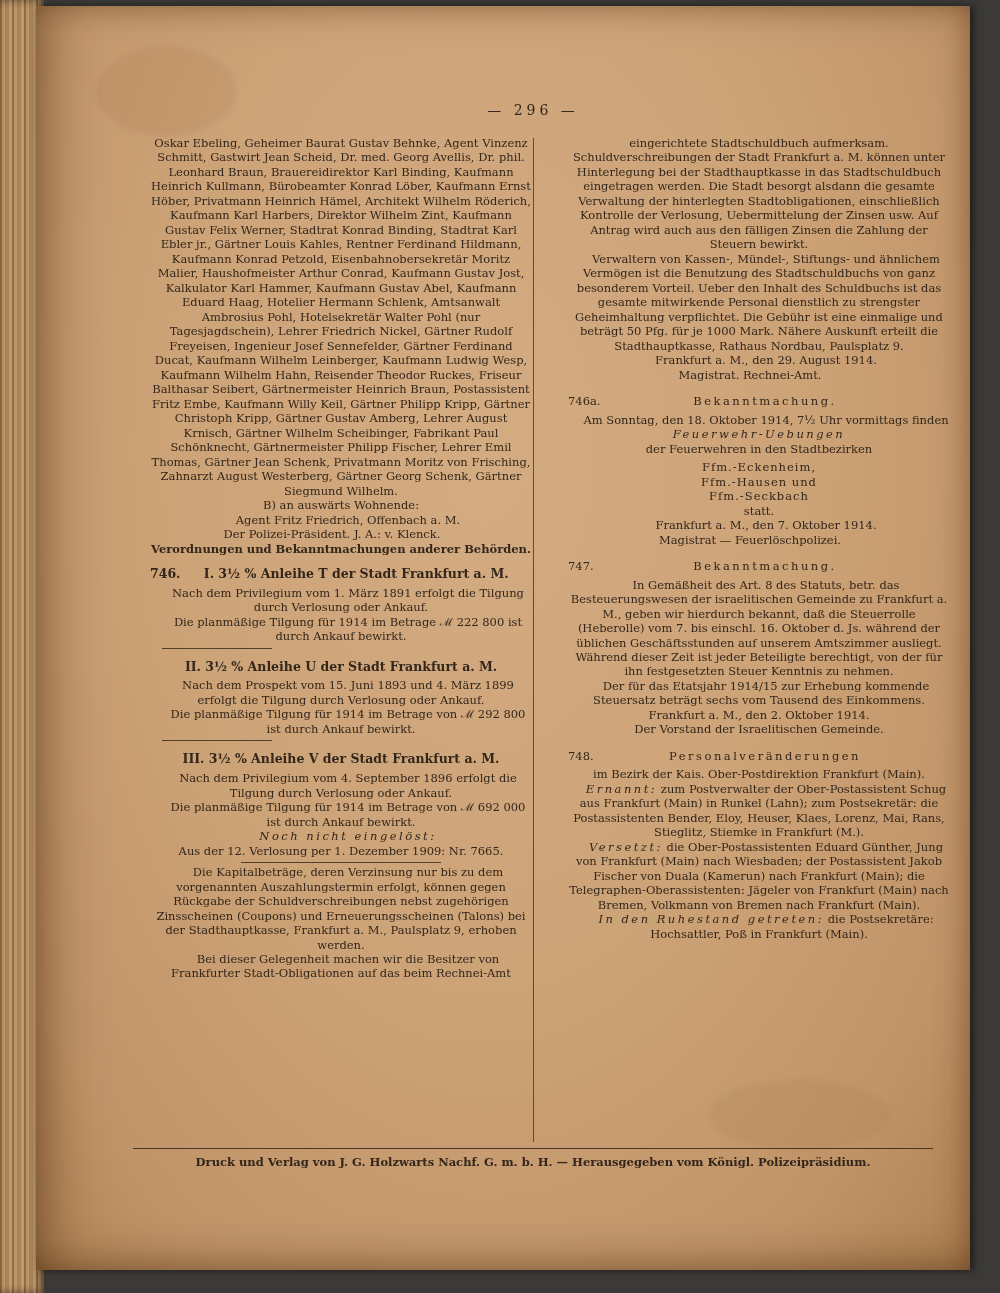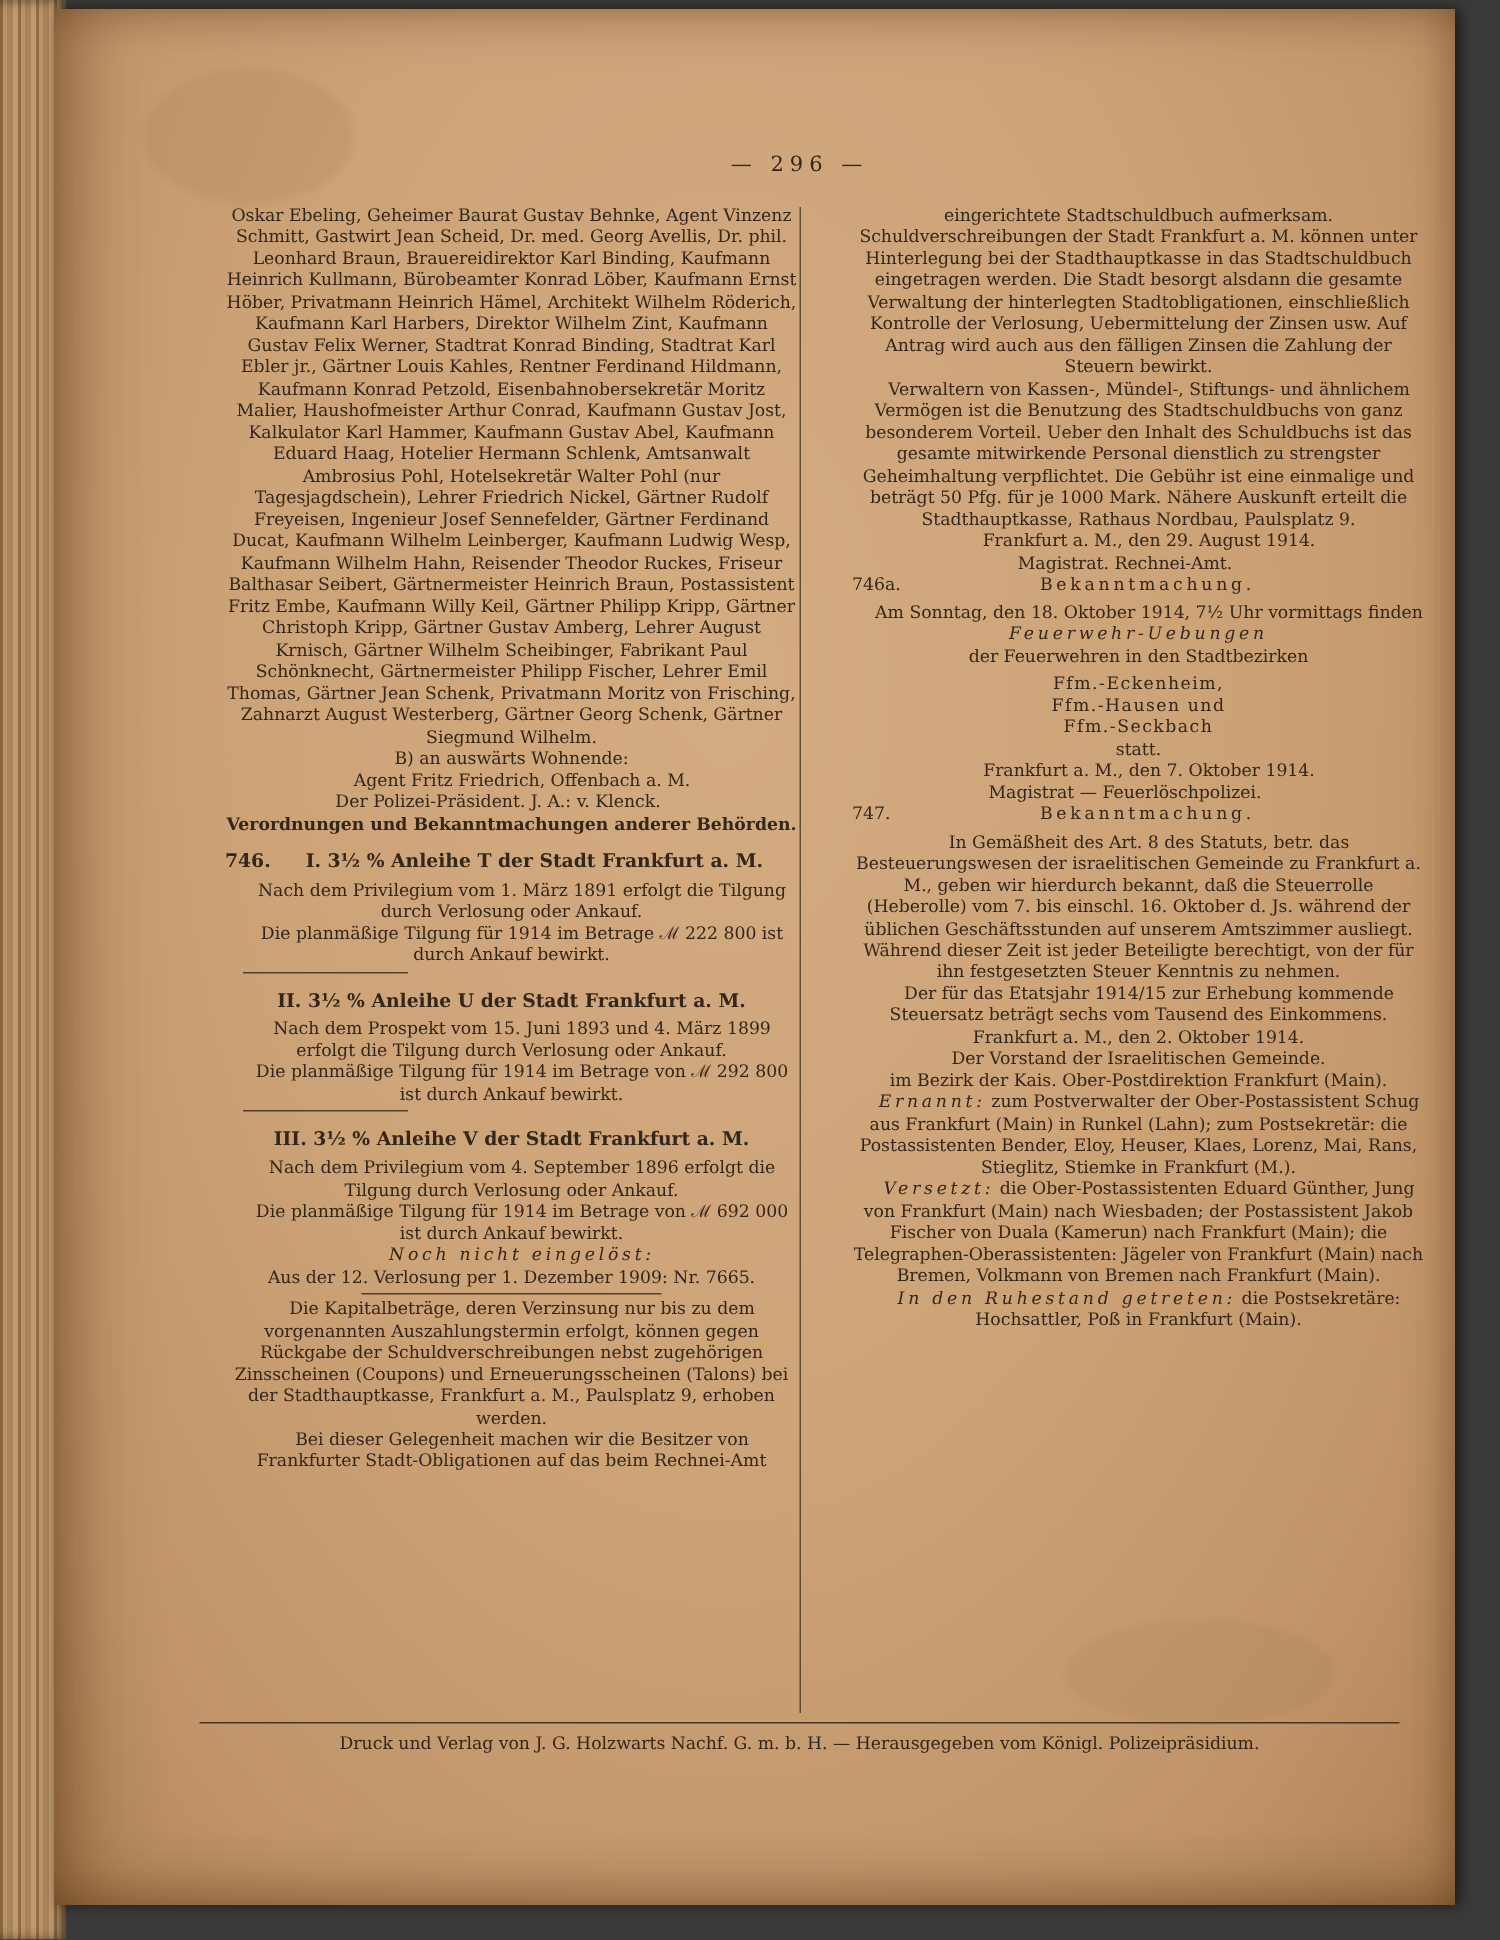--- a/index.html
+++ b/index.html
@@ -51,29 +51,29 @@
   .center { text-align: center; }
   .right-al { text-align: right; padding-right: 18px; }
   .bold { font-weight: bold; }
   .sperr { letter-spacing: 2.5px; font-style: italic; }
   .mt4 { margin-top: 4px; } .mt8 { margin-top: 8px; }
   .h-bond {
     font-weight: bold; font-size: 12.5px; margin-top: 10px; margin-bottom: 4px;
     text-align: center; text-indent: 0;
   }
   .h-bond .num { float: left; }
-  .sec-head { display: flex; margin-bottom: 4px; align-items: flex-end; }
+  .sec-head { display: flex; margin-top: 12px; margin-bottom: 4px; align-items: flex-end; }
   .sec-num { width: 52px; text-align: left; }
   .sec-title { flex: 1; text-align: center; letter-spacing: 2.5px; padding-right: 40px; }
   .rule-sm { width: 110px; height: 0; border-top: 1px solid rgba(52,37,22,0.8); margin: 4px 0 2px 12px; }
   .rule-md { width: 200px; height: 0; border-top: 1px solid rgba(52,37,22,0.8); margin: 4px auto 2px auto; }
   .footer {
     position: absolute; left: 97px; top: 1142px; width: 800px;
     border-top: 1px solid rgba(52,37,22,0.85);
-    padding-top: 6px; font-weight: normal; font-size: 11.5px; text-align: center; color: #33261a;
+    padding-top: 6px; font-weight: bold; font-size: 11.5px; text-align: center; color: #33261a;
   }
   .districts { text-align: center; }
   .districts span { display: block; letter-spacing: 1px; }
 </style>
 </head>
 <body>
 
 <div class="stack-left"></div>
 
 <div class="page">
@@ -147,20 +147,24 @@
 
       <div class="sec-head">
         <span class="sec-num">747.</span>
         <span class="sec-title">Bekanntmachung.</span>
       </div>
       <p class="ind">In Gemäßheit des Art. 8 des Statuts, betr. das Besteuerungswesen der israelitischen Gemeinde zu Frankfurt a. M., geben wir hierdurch bekannt, daß die Steuerrolle (Heberolle) vom 7. bis einschl. 16. Oktober d. Js. während der üblichen Geschäftsstunden auf unserem Amtszimmer ausliegt. Während dieser Zeit ist jeder Beteiligte berechtigt, von der für ihn festgesetzten Steuer Kenntnis zu nehmen.</p>
       <p class="ind">Der für das Etatsjahr 1914/15 zur Erhebung kommende Steuersatz beträgt sechs vom Tausend des Einkommens.</p>
       <p>Frankfurt a. M., den 2. Oktober 1914.</p>
       <p class="center">Der Vorstand der Israelitischen Gemeinde.</p>
 
+      <div class="sec-head">
+        <span class="sec-num">748.</span>
+        <span class="sec-title">Personalveränderungen</span>
+      </div>
       <p class="center">im Bezirk der Kais. Ober-Postdirektion Frankfurt (Main).</p>
       <p class="ind mt4">
         <span class="sperr">Ernannt:</span><span> zum Postverwalter der Ober-Postassistent Schug aus Frankfurt (Main) in Runkel (Lahn); zum Postsekretär: die Postassistenten Bender, Eloy, Heuser, Klaes, Lorenz, Mai, Rans, Stieglitz, Stiemke in Frankfurt (M.).</span>
       </p>
       <p class="ind mt4">
         <span class="sperr">Versetzt:</span><span> die Ober-Postassistenten Eduard Günther, Jung von Frankfurt (Main) nach Wiesbaden; der Postassistent Jakob Fischer von Duala (Kamerun) nach Frankfurt (Main); die Telegraphen-Oberassistenten: Jägeler von Frankfurt (Main) nach Bremen, Volkmann von Bremen nach Frankfurt (Main).</span>
       </p>
       <p class="ind mt4">
         <span class="sperr">In den Ruhestand getreten:</span><span> die Postsekretäre: Hochsattler, Poß in Frankfurt (Main).</span>
       </p>

